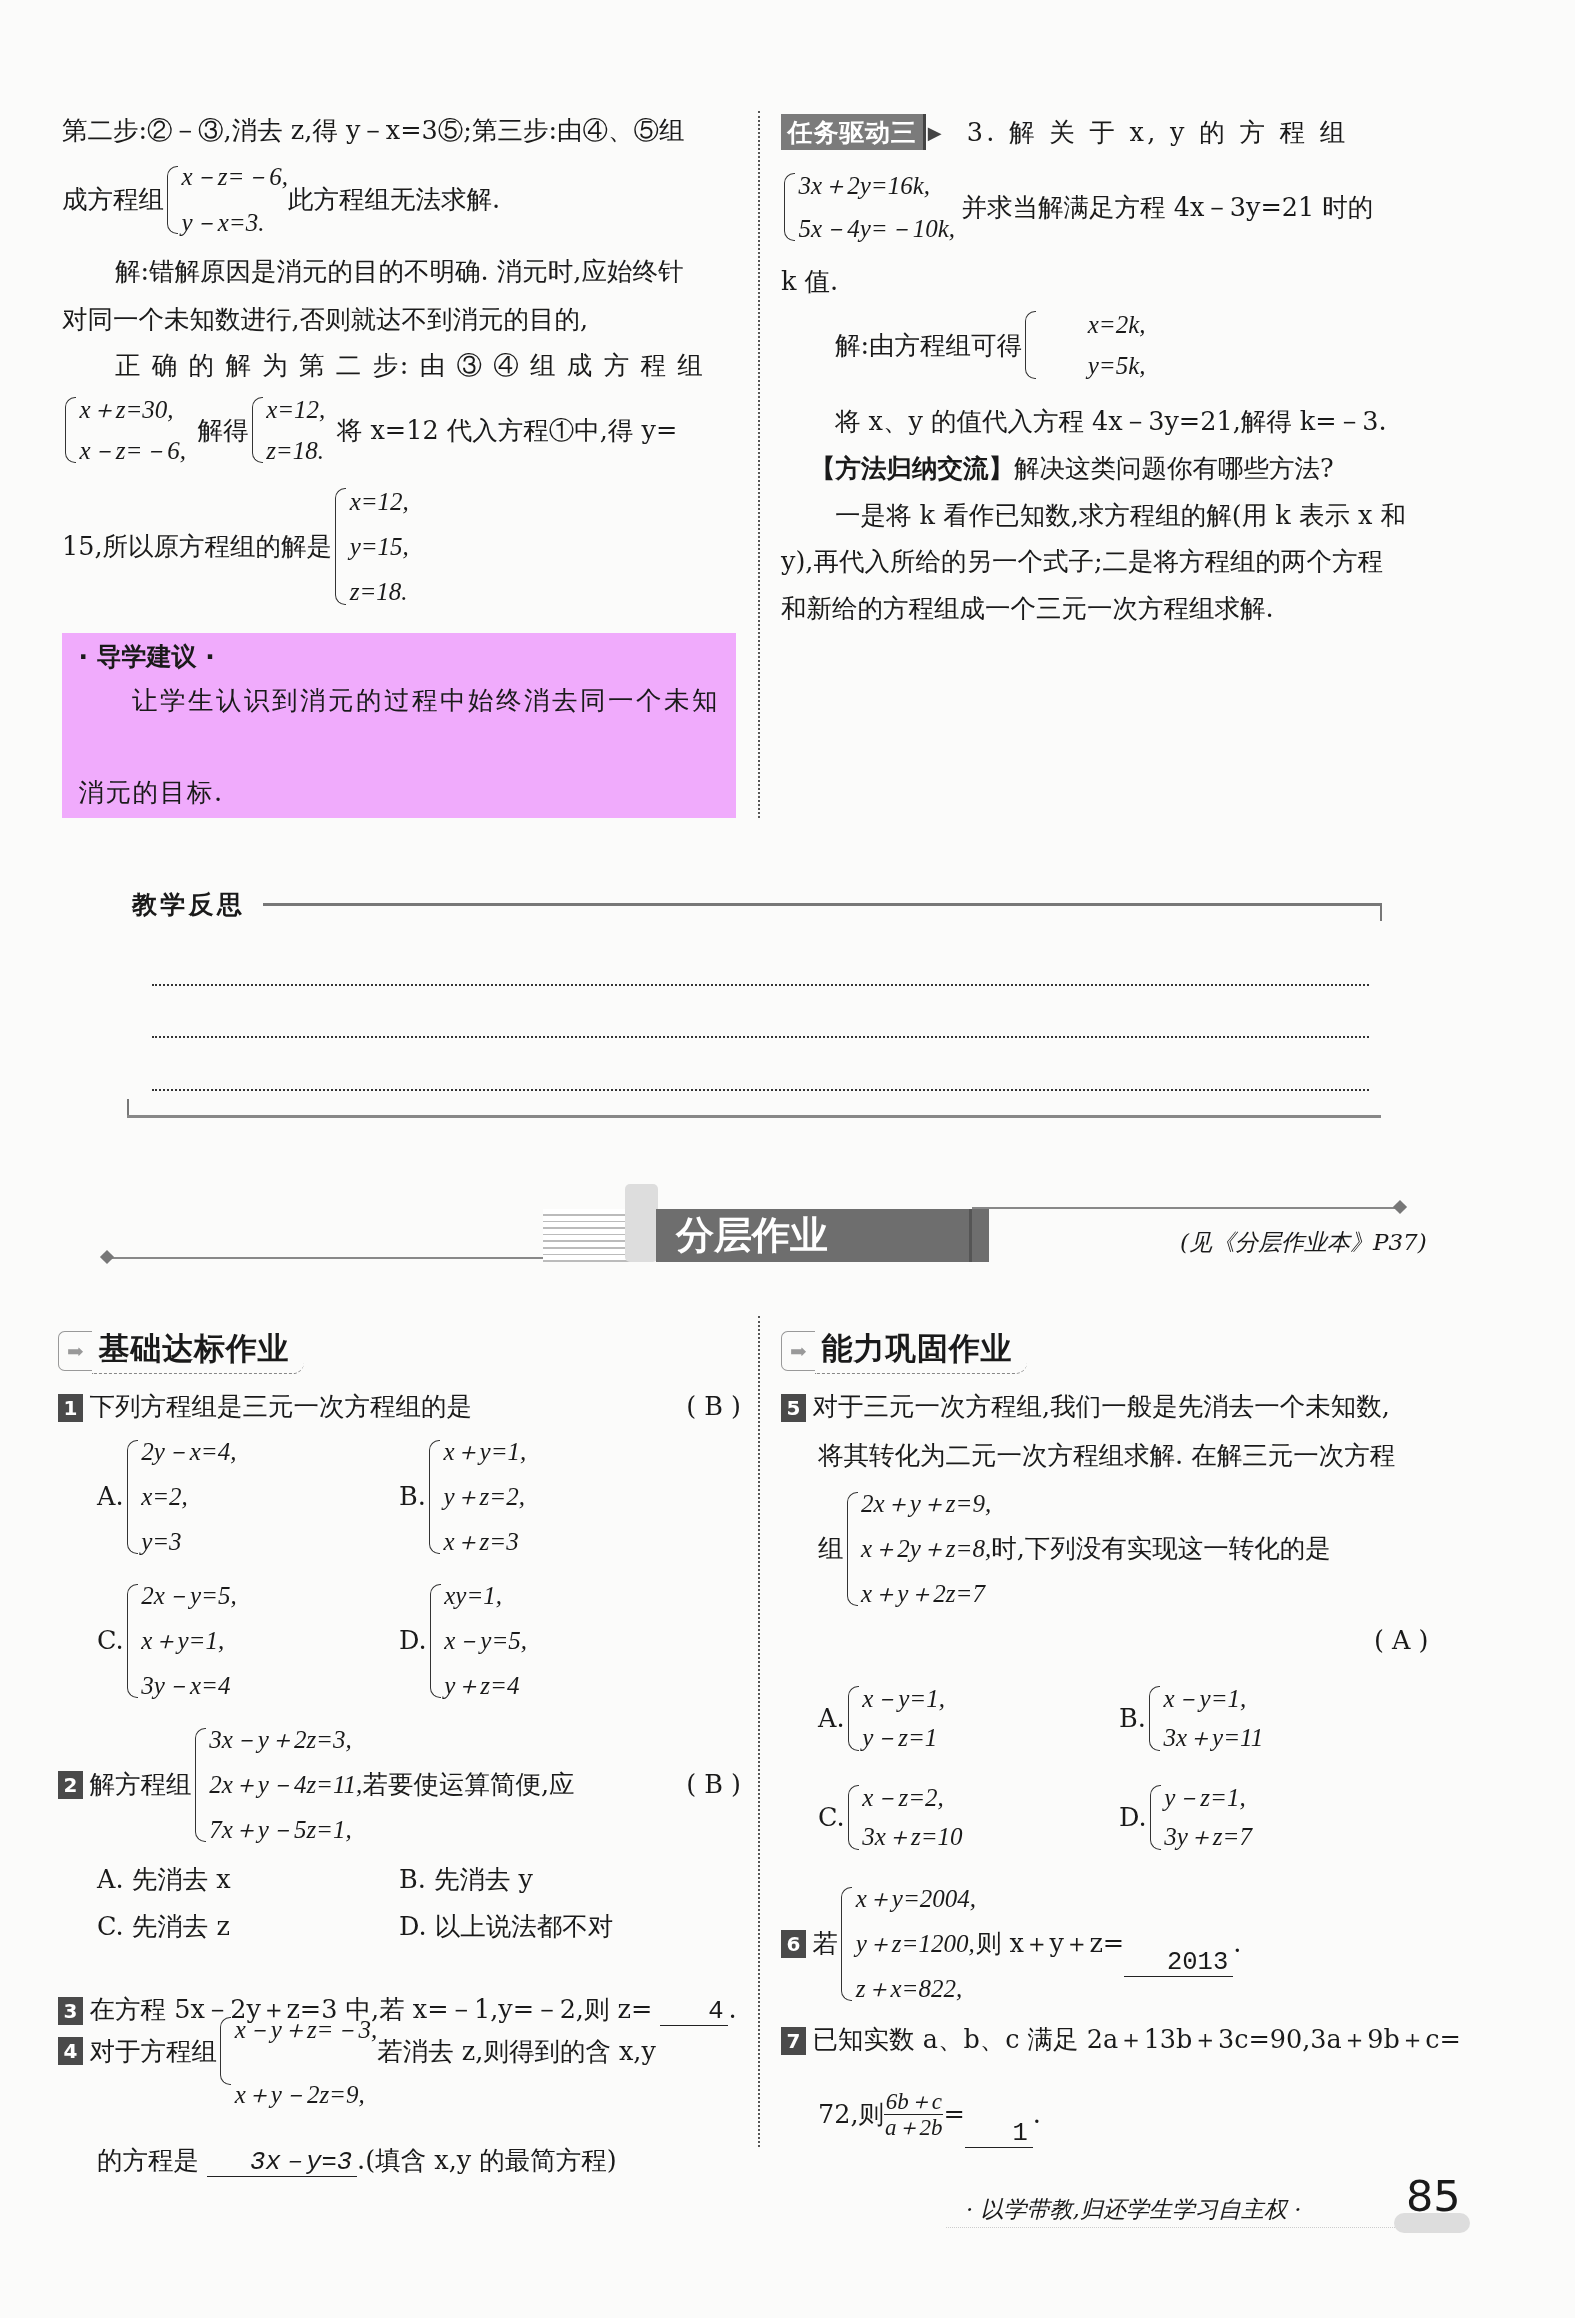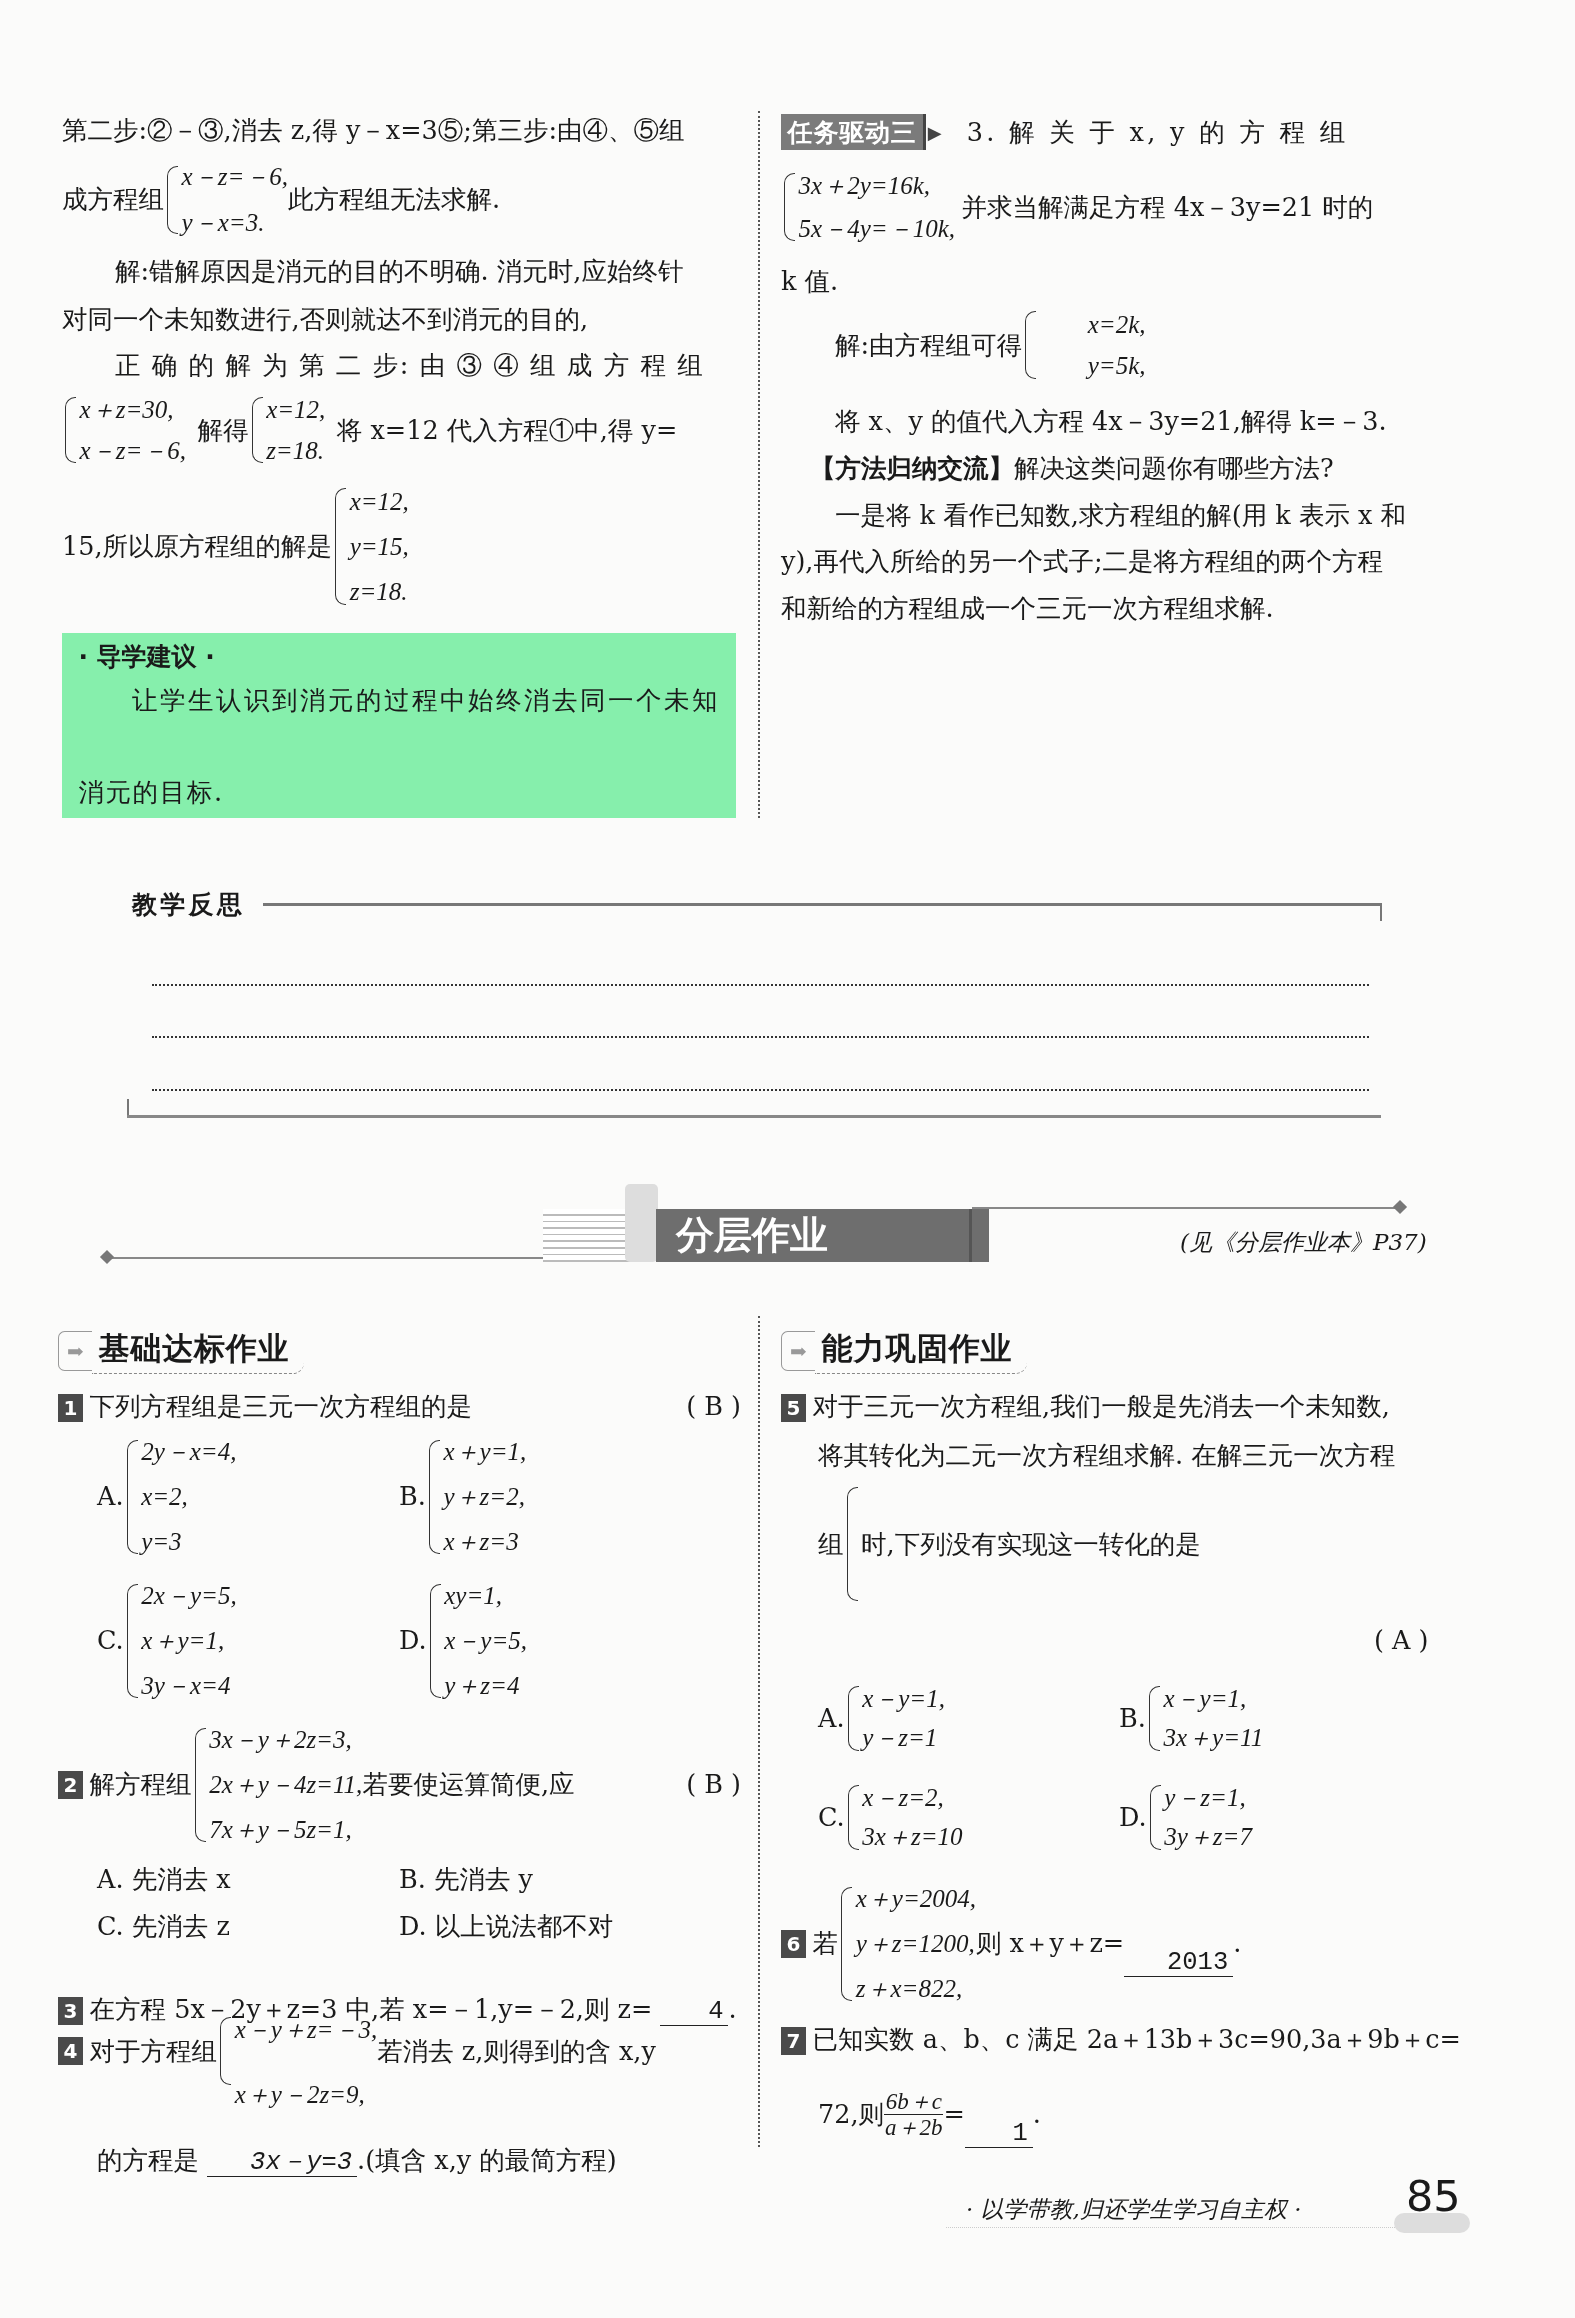--- a/index.html
+++ b/index.html
@@ -96,21 +96,21 @@
   <span class="sys">
     <span class="brace" style="height:115px;"></span>
     <span class="sys-lines" style="height:123px;">
       <span class="i">x=12,</span>
       <span class="i">y=15,</span>
       <span class="i">z=18.</span>
     </span>
   </span>
 </div>
 
-<div class="abs" style="left:62px; top:633px; width:674px; height:185px; background:#86efac;">
+<div class="abs" style="left:62px; top:633px; width:674px; height:185px; background:#f0abfc;">
   <div class="bold-sans" style="position:absolute; left:16.4px; top:6.6px; font-size:25px;">· 导学建议 ·</div>
   <div class="t" style="position:absolute; left:70px; top:51px; letter-spacing:2.5px;">让学生认识到消元的过程中始终消去同一个未知</div>
   <div class="t" style="position:absolute; left:16.4px; top:143px; letter-spacing:1.6px;">消元的目标.</div>
 </div>
 
 <div class="vdiv" style="left:758px; top:111px; height:707px;"></div>
 
 <div class="abs t" style="left:781px; top:114px; display:flex; align-items:center;">
   <span class="task-badge">任务驱动三</span>
   <span style="color:#444; font-size:18px; margin:0 25px 0 1.6px;">▶</span>
@@ -273,20 +273,25 @@
 </div>
 
 <div class="abs t" style="left:781px; top:1390px;">
   <span class="num-badge">5</span><span>对于三元一次方程组,我们一般是先消去一个未知数,</span>
 </div>
 <div class="abs t" style="left:818px; top:1439px;">将其转化为二元一次方程组求解. 在解三元一次方程</div>
 <div class="abs t" style="left:818px; top:1487px; display:flex; align-items:center;">
   <span>组</span>
   <span class="sys">
       <span class="brace" style="height:112px;"></span>
+    <span class="sys-lines" style="height:123px;">
+      <span class="i">2x＋y＋z=9,</span>
+      <span class="i">x＋2y＋z=8,</span>
+      <span class="i">x＋y＋2z=7</span>
+    </span>
     </span>
   <span style="margin-top:0;">时,下列没有实现这一转化的是</span>
 </div>
 <div class="abs t" style="left:1374px; top:1624px;">( A )</div>
 
 <div class="abs t" style="left:818px; top:1682px; display:flex; align-items:center;">
   <span>A.</span>
   <span class="sys">
       <span class="brace" style="height:63px;"></span>
     <span class="sys-lines" style="height:72px;">

